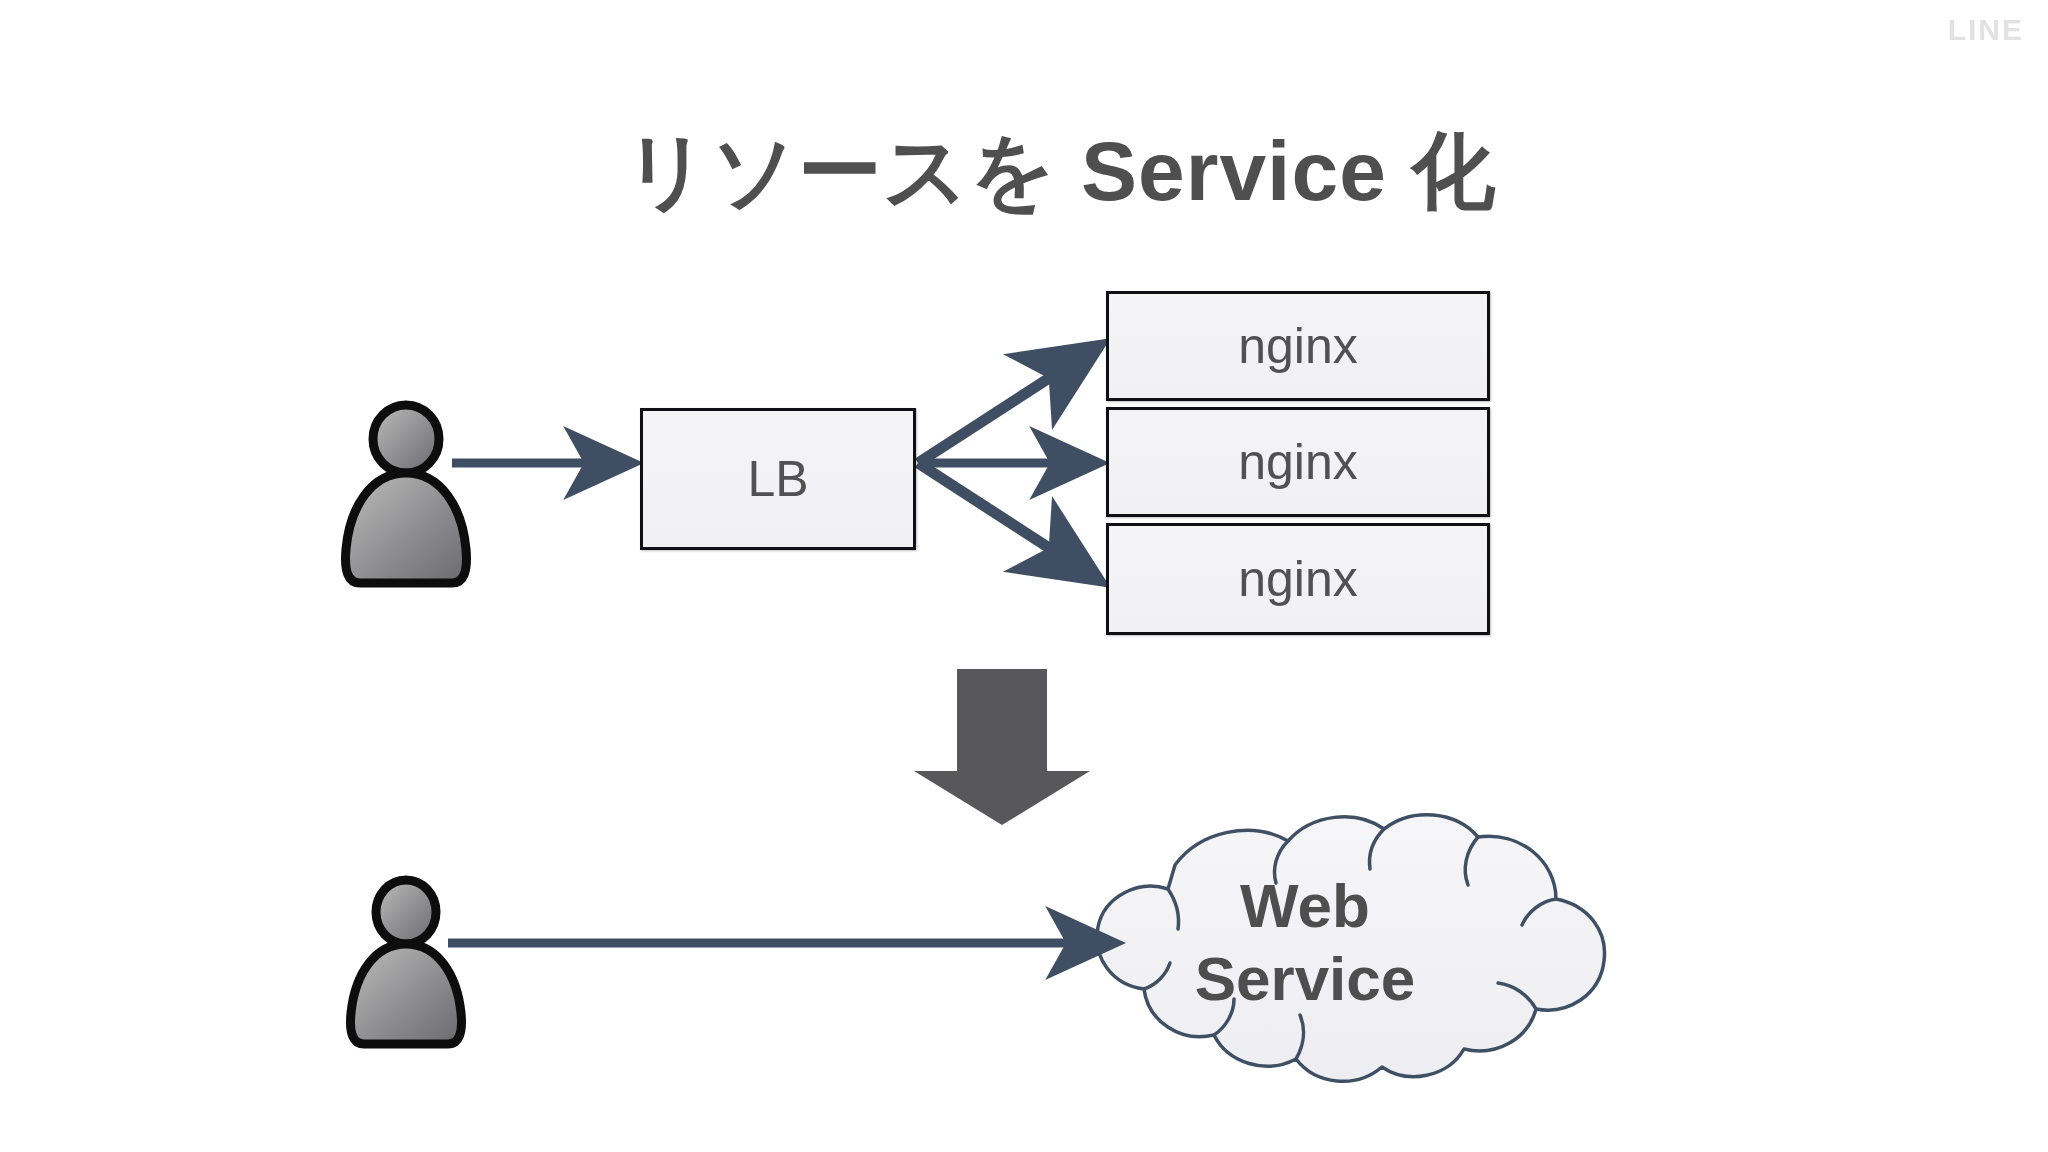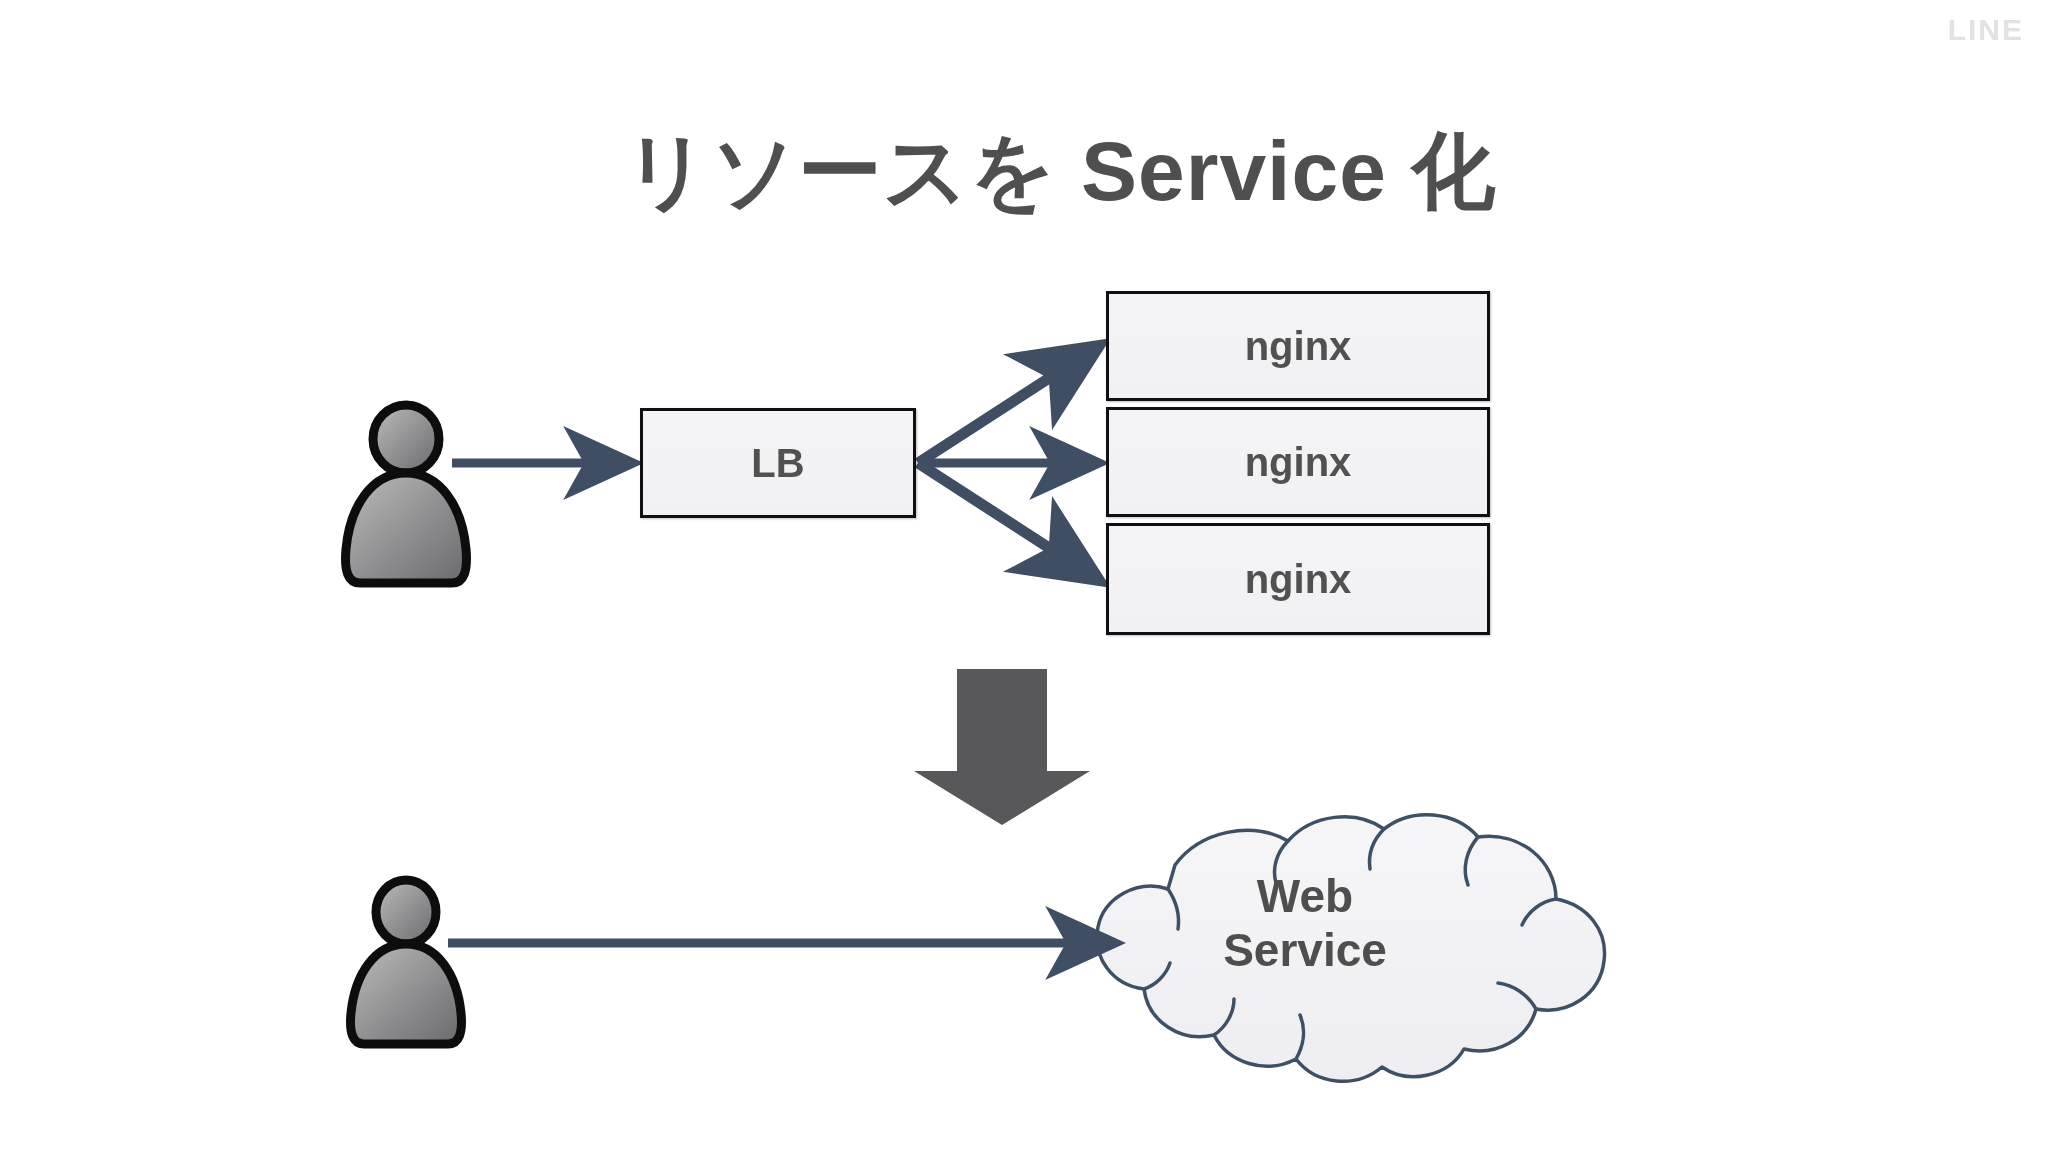--- a/index.html
+++ b/index.html
@@ -61,39 +61,39 @@
 
   
   .node-box {
     position: absolute;
     box-sizing: border-box;
     background: linear-gradient(180deg, #f4f4f6 0%, #f1f1f3 100%);
     border: 3px solid #0f0f14;
     display: flex;
     align-items: center;
     justify-content: center;
-    font-size: 40px;
-    font-weight: bold;
+    font-size: 50px;
+    font-weight: normal;
     color: #515151;
     box-shadow: 1px 1px 2px rgba(0,0,0,0.25);
   }
 
-  .box-lb    { left: 640px;  top: 405px; width: 276px; height: 110px; }
+  .box-lb    { left: 640px;  top: 405px; width: 276px; height: 142px; }
   .box-ngx-1 { left: 1106px; top: 288px; width: 384px; height: 110px; }
   .box-ngx-2 { left: 1106px; top: 404px; width: 384px; height: 110px; }
   .box-ngx-3 { left: 1106px; top: 520px; width: 384px; height: 112px; }
 
   
   .cloud-label {
     position: absolute;
     left: 1180px;
     top: 866px;
     width: 250px;
     text-align: center;
-    font-size: 46px;
+    font-size: 62px;
     font-weight: bold;
     color: #4e4e4e;
     line-height: 1.18;
     white-space: pre-line;
     pointer-events: none;
   }
 </style>
 </head>
 <body>
 

